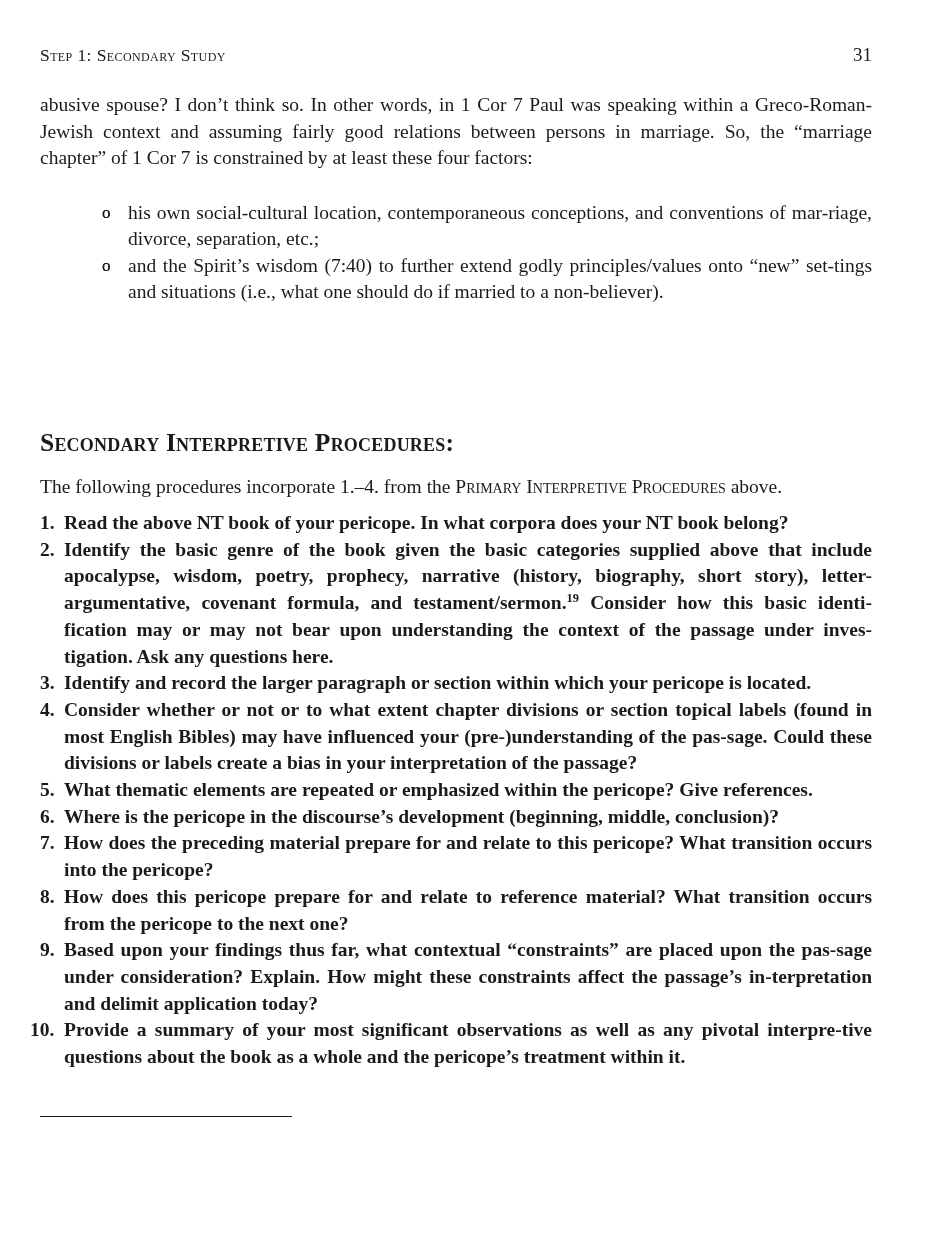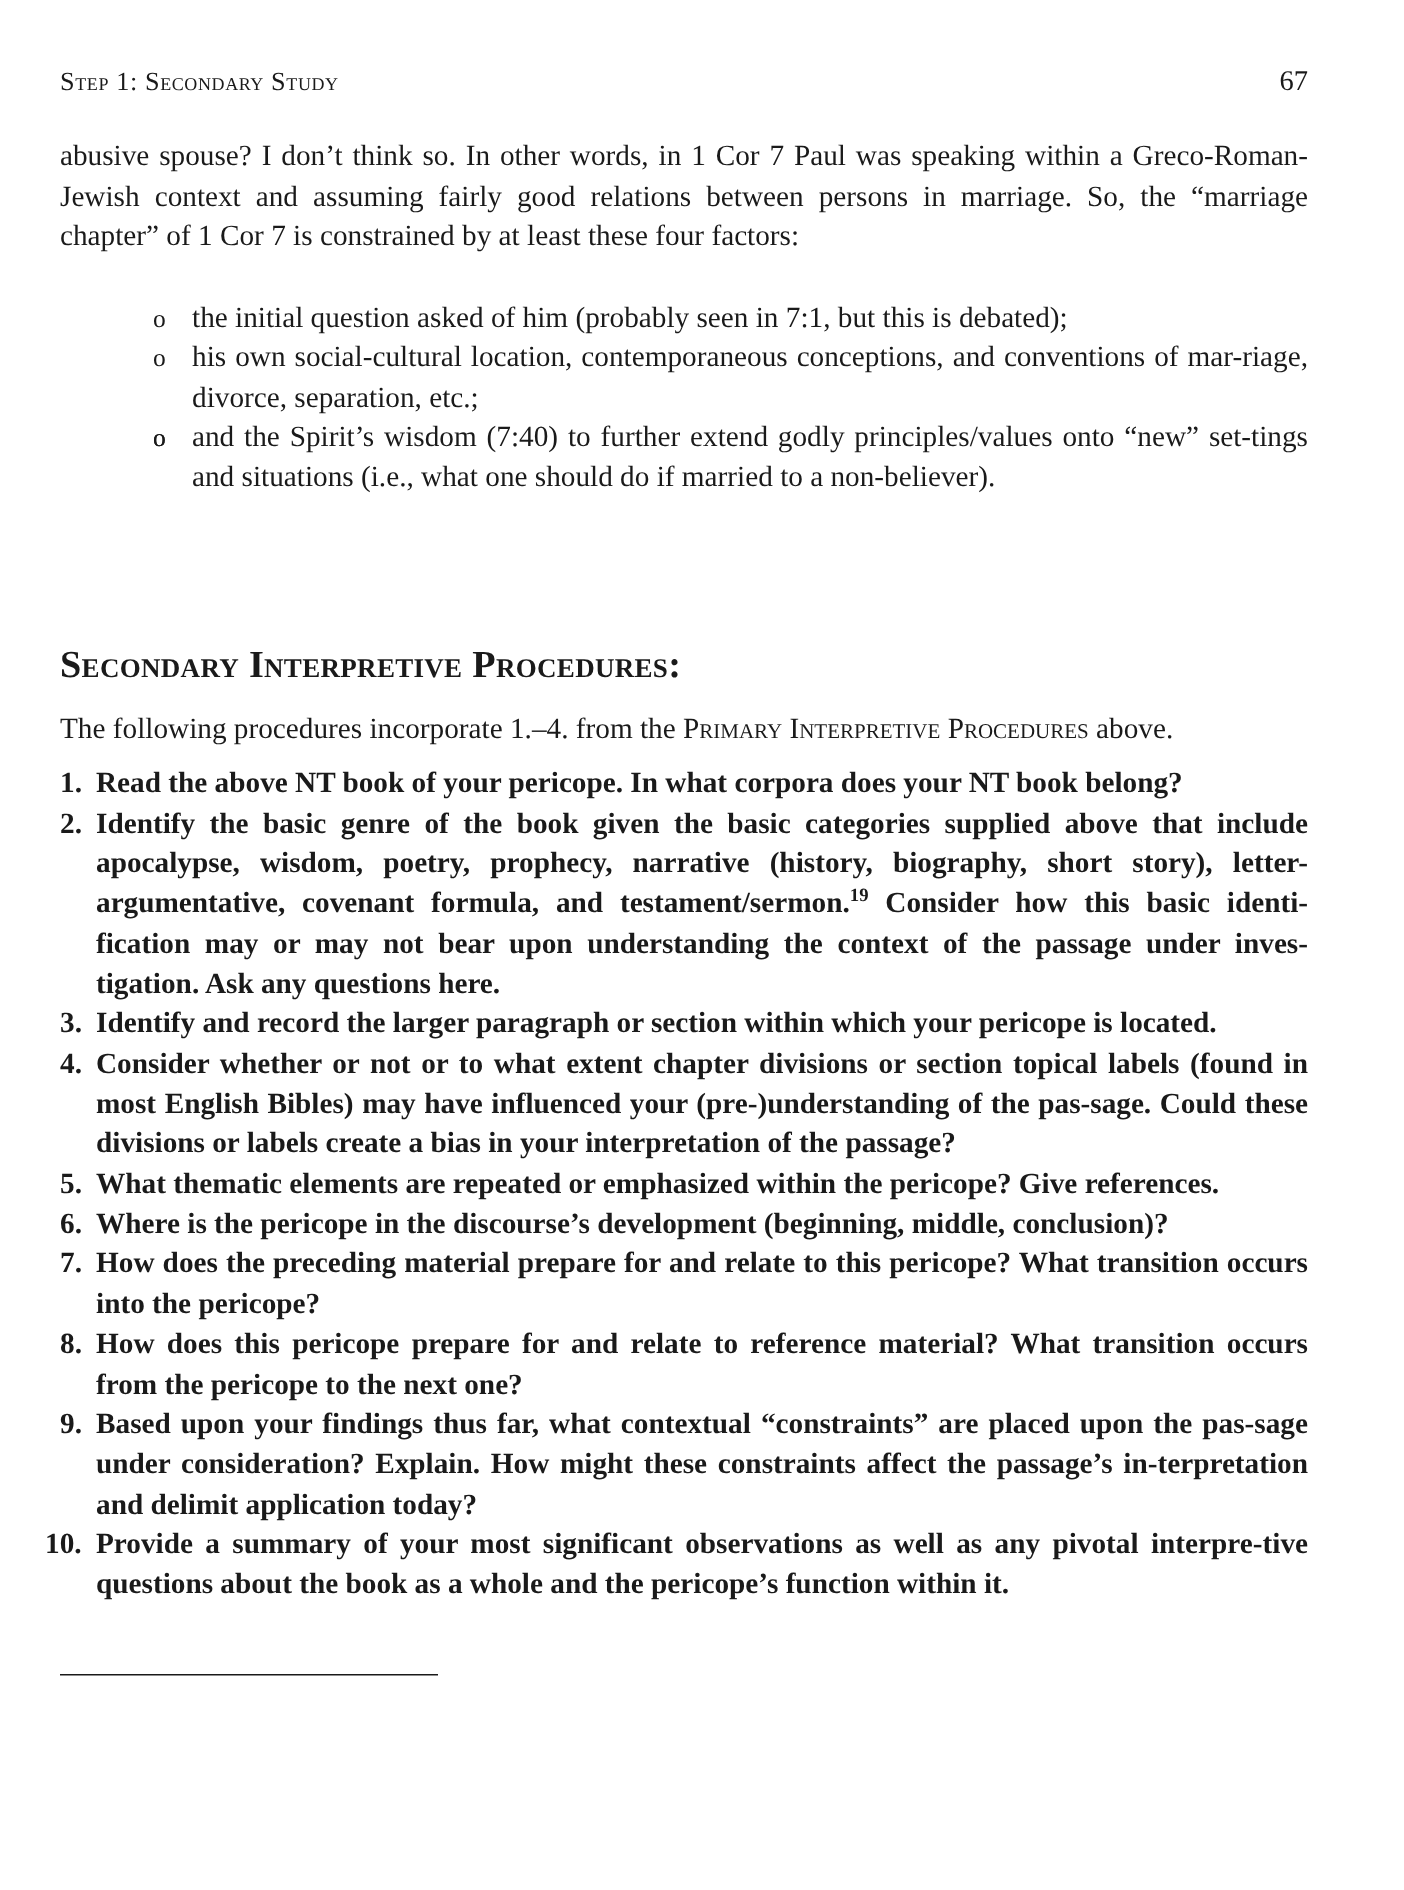--- a/index.html
+++ b/index.html
@@ -173,30 +173,29 @@
   }
   .u { text-decoration: underline; }
 </style>
 </head>
 <body>
 
 <div class="page">
 
   <div class="running-head">
     <span class="running-head-title">Step 1: Secondary Study</span>
-    <span class="running-head-page">67</span>
+    <span class="running-head-page">31</span>
   </div>
 
   <div class="body-block">
     <p class="para">abusive spouse? I don’t think so. In other words, in 1 Cor 7 Paul was speaking within a Greco-Roman-Jewish context and assuming fairly good relations between persons in marriage. So, the “marriage chapter” of 1 Cor 7 is constrained by at least these four factors:</p>
 
     <ul class="o-list">
       <li>
         <span class="o-marker">o</span>
-        <span>the initial question asked of him (probably seen in 7:1, but this is debated);</span>
       </li>
       <li>
         <span class="o-marker">o</span>
         <span>his own social-cultural location, contemporaneous conceptions, and conventions of mar-riage, divorce, separation, etc.;</span>
       </li>
       <li>
         <span class="o-marker">o</span>
       </li>
       <li>
         <span class="o-marker">o</span>
@@ -240,21 +239,21 @@
     <li>
       <span class="num">8.</span>
       <span>How does this pericope prepare for and relate to reference material? What transition occurs from the pericope to the next one?</span>
     </li>
     <li>
       <span class="num">9.</span>
       <span>Based upon your findings thus far, what contextual “constraints” are placed upon the pas-sage under consideration? Explain. How might these constraints affect the passage’s in-terpretation and delimit application today?</span>
     </li>
     <li class="wide-num">
       <span class="num">10.</span>
-      <span>Provide a summary of your most significant observations as well as any pivotal interpre-tive questions about the book as a whole and the pericope’s function within it.</span>
+      <span>Provide a summary of your most significant observations as well as any pivotal interpre-tive questions about the book as a whole and the pericope’s treatment within it.</span>
     </li>
   </ol>
 
   <div class="footnote-area">
     <div class="footnote-rule"></div>
   </div>
 
 </div>
 
 </body></html>

